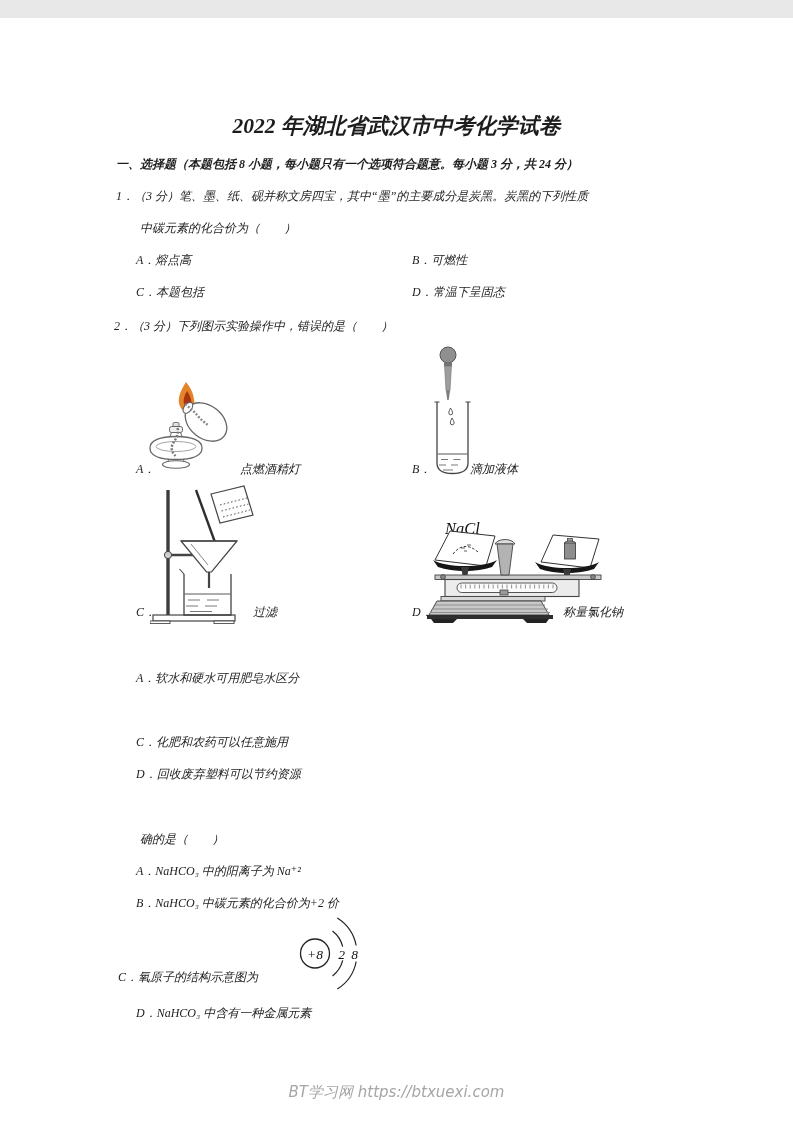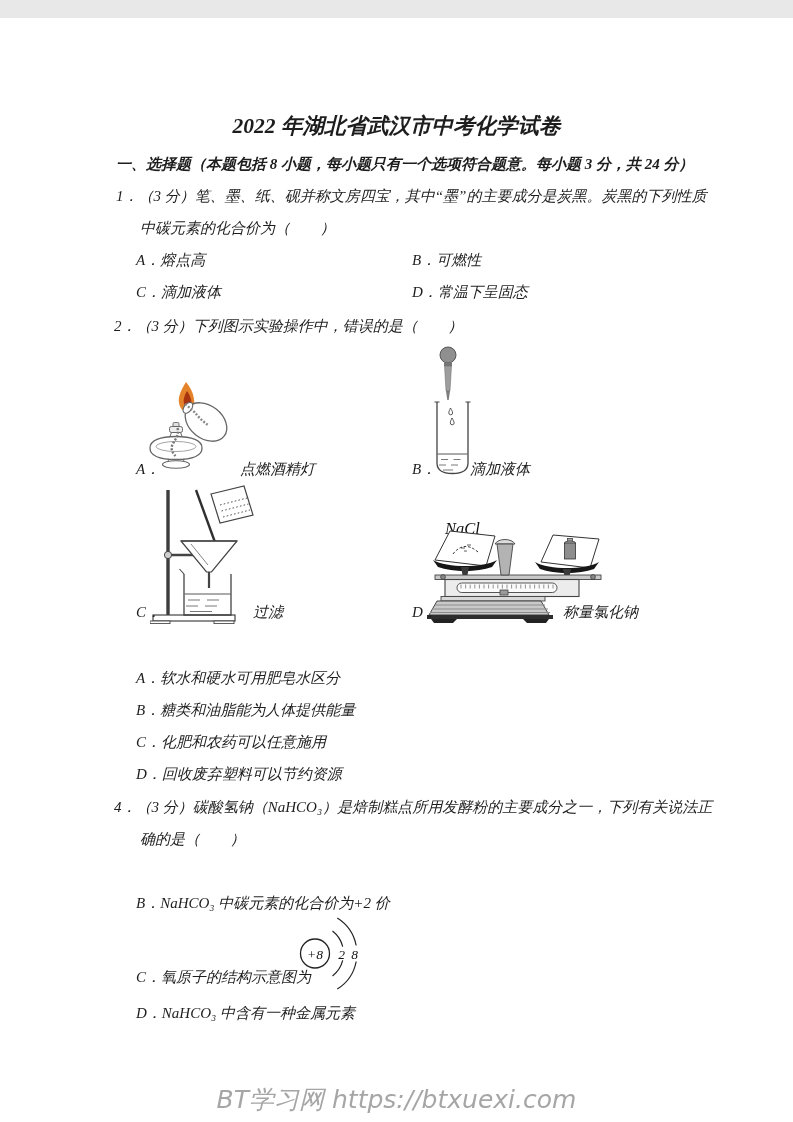--- a/index.html
+++ b/index.html
@@ -13,46 +13,46 @@
     overflow:hidden;
     font-style:italic;
   }
   .title{
     position:absolute;top:93px;left:0;width:100%;
     text-align:center;font-size:21.5px;font-weight:bold;
     white-space:pre;
   }
   .line{
     position:absolute;left:116px;
-    font-size:15px;line-height:19px;white-space:pre;
+    font-size:12px;line-height:19px;white-space:pre;
   }
   .bold{font-weight:bold;}
   .fig{position:absolute;}
   svg text{font-family:"Liberation Serif","DejaVu Serif",serif;fill:#111;}
   .footer{
     position:absolute;top:1065px;left:0;width:100%;
-    text-align:center;font-size:25px;color:#a6a6a6;
+    text-align:center;font-size:15px;color:#a6a6a6;
     font-family:"DejaVu Sans","Liberation Sans",sans-serif;
     white-space:pre;
   }
 </style>
 </head>
 <body>
 
 <div class="page">
 
   <div class="title">2022 年湖北省武汉市中考化学试卷</div>
 
   <div class="line bold" style="top:137px">一、选择题（本题包括 8 小题，每小题只有一个选项符合题意。每小题 3 分，共 24 分）</div>
 
   <div class="line" style="top:169px">1．（3 分）笔、墨、纸、砚并称文房四宝，其中“墨”的主要成分是炭黑。炭黑的下列性质</div>
   <div class="line" style="top:201px;left:140px">中碳元素的化合价为（　　）</div>
   <div class="line" style="top:233px;left:136px">A．熔点高</div>
   <div class="line" style="top:233px;left:412px">B．可燃性</div>
-  <div class="line" style="top:265px;left:136px">C．滴加液体</div>
+  <div class="line" style="top:265px;left:136px">C．本题包括</div>
   <div class="line" style="top:265px;left:412px">D．常温下呈固态</div>
 
   <div class="line" style="top:299px;left:114px">2．（3 分）下列图示实验操作中，错误的是（　　）</div>
 
   <svg class="fig" style="left:142px;top:362px" width="95" height="100" viewBox="0 0 95 100">
     <g>
       <path d="M44 2 C39 10 36 17 37 23 C38 29 42 32.5 46 31.5 C51 30.5 53 25 52 19 C51 12 48 7 44 2 Z" fill="#e5832b"></path>
       <path d="M45 11 C42 16 41 20 42 24 C43 27.5 45.5 28.5 47.5 27.5 C49.5 26.5 50 23 49 19.5 C48 15.5 46.5 13 45 11 Z" fill="#a83410"></path>
     </g>
     <g>
@@ -172,37 +172,36 @@
       <polygon points="100,105 126,105 123,109 104,109" fill="#222"></polygon>
     </g>
   </svg>
 
   <div class="line" style="top:585px;left:136px">C．</div>
   <div class="line" style="top:585px;left:253px">过滤</div>
   <div class="line" style="top:585px;left:412px">D．</div>
   <div class="line" style="top:585px;left:563px">称量氯化钠</div>
 
   <div class="line" style="top:651px;left:136px">A．软水和硬水可用肥皂水区分</div>
-  <div class="line" style="top:683px;left:136px">B．糖类和油脂能为人体提供能量</div>
   <div class="line" style="top:715px;left:136px">C．化肥和农药可以任意施用</div>
   <div class="line" style="top:747px;left:136px">D．回收废弃塑料可以节约资源</div>
 
-  <div class="line" style="top:780px;left:114px">4．（3 分）碳酸氢钠（NaHCO₃）是焙制糕点所用发酵粉的主要成分之一，下列有关说法正</div>
   <div class="line" style="top:812px;left:140px">确的是（　　）</div>
+  <div class="line" style="top:844px;left:136px">A．NaHCO₃ 中的阳离子为 Na⁺²</div>
   <div class="line" style="top:876px;left:136px">B．NaHCO₃ 中碳元素的化合价为+2 价</div>
 
   <svg class="fig" style="left:293px;top:897px" width="76" height="80" viewBox="0 0 76 80">
     <circle cx="22" cy="38.5" r="14.5" fill="none" stroke="#222" stroke-width="1.3"></circle>
     <text x="22" y="43.5" text-anchor="middle" font-size="13.5">+8</text>
     <path d="M39.5 16 A28.5 28.5 0 0 1 49.7 31.6" fill="none" stroke="#222" stroke-width="1.2"></path>
     <path d="M49.7 45.4 A28.5 28.5 0 0 1 39.5 61" fill="none" stroke="#222" stroke-width="1.2"></path>
     <text x="48.5" y="43.5" text-anchor="middle" font-size="13.5">2</text>
     <path d="M44.3 2.9 A42 42 0 0 1 63.2 30.5" fill="none" stroke="#222" stroke-width="1.2"></path>
     <path d="M63.2 46.5 A42 42 0 0 1 44.3 74.1" fill="none" stroke="#222" stroke-width="1.2"></path>
     <text x="61.5" y="43.5" text-anchor="middle" font-size="13.5">8</text>
   </svg>
 
-  <div class="line" style="top:950px;left:136px">C．氧原子的结构示意图为</div>
+  <div class="line" style="top:950px;left:118px">C．氧原子的结构示意图为</div>
   <div class="line" style="top:986px;left:136px">D．NaHCO₃ 中含有一种金属元素</div>
 
   <div class="footer">BT学习网 https://btxuexi.com</div>
 
 </div>
 
 </body></html>

